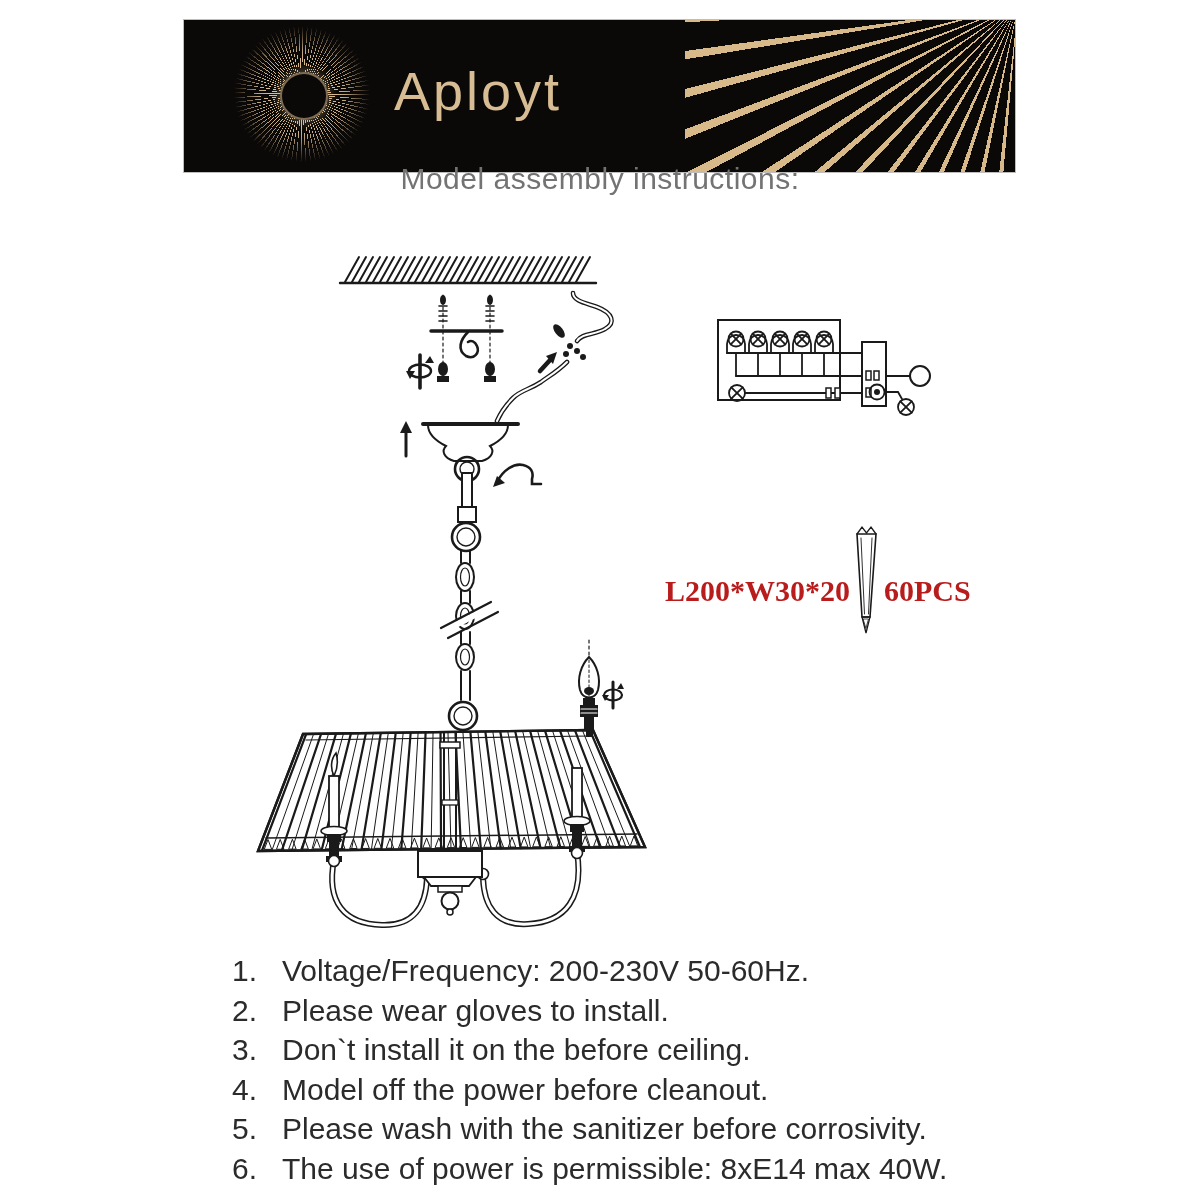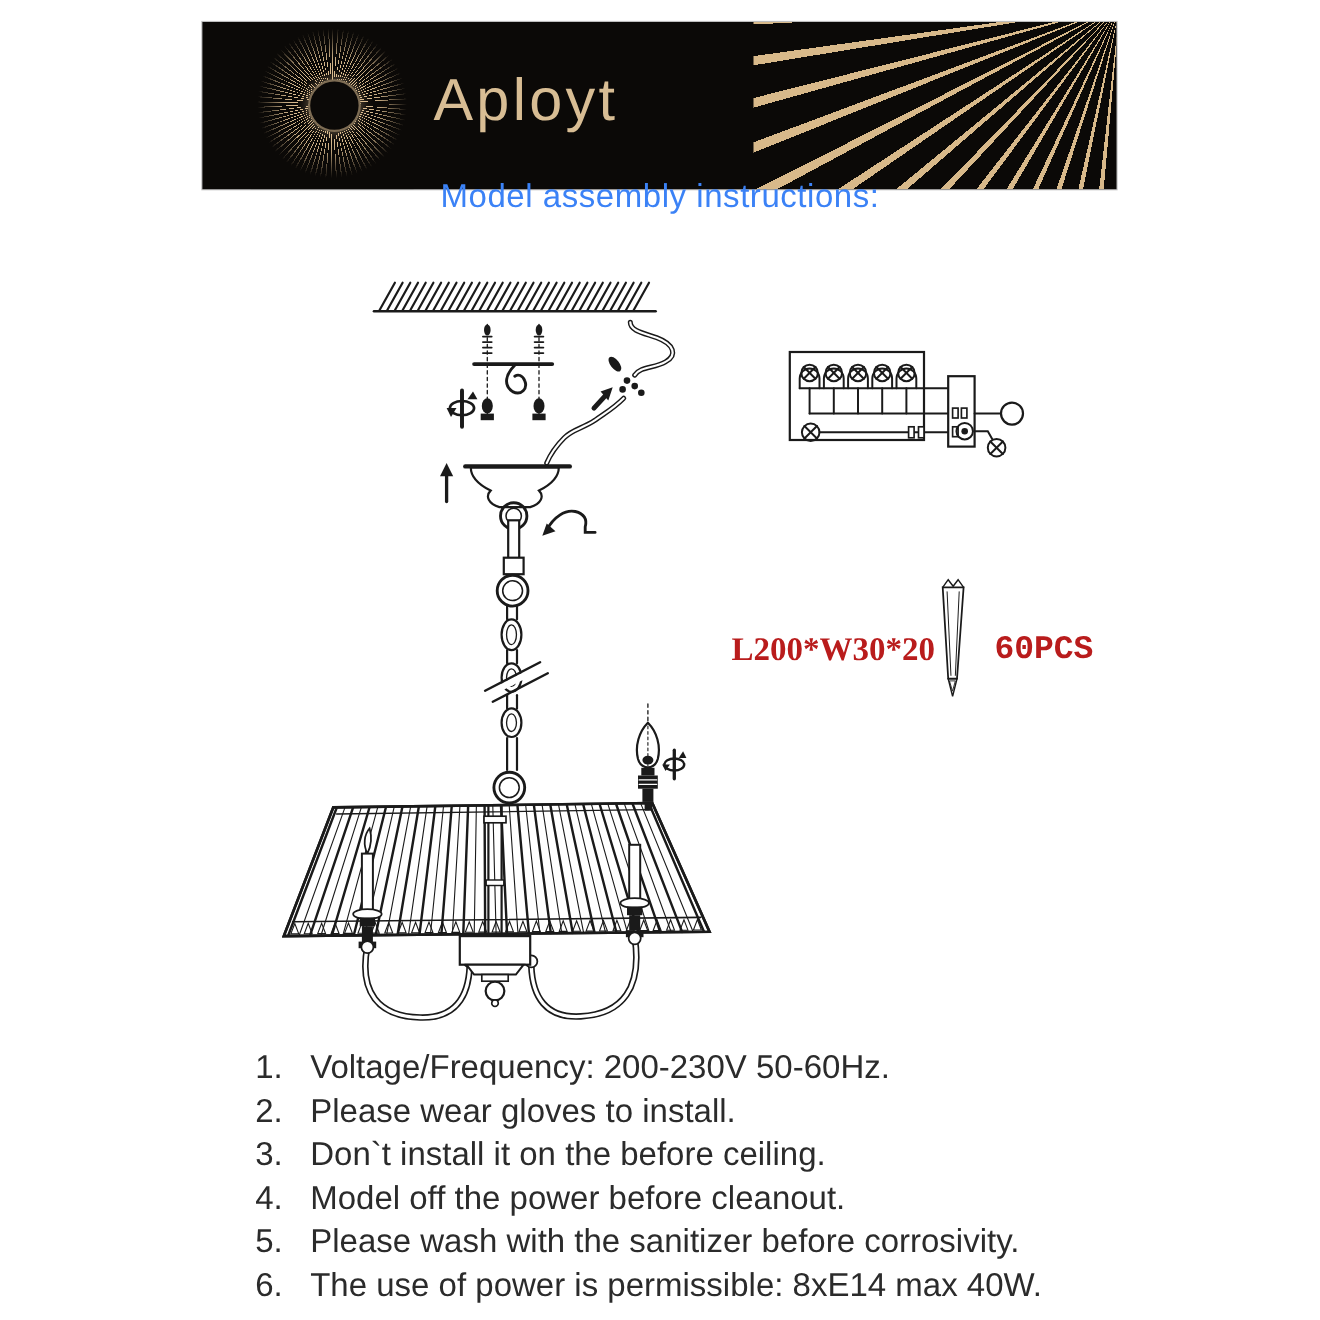--- a/index.html
+++ b/index.html
@@ -15,31 +15,31 @@
             background:radial-gradient(circle at 74px 74px, rgba(11,9,7,0) 0 34px, rgba(11,9,7,.15) 44px, #0b0907 68px);}
   .sunburst-core{position:absolute;left:96px;top:52px;width:44px;height:44px;border-radius:50%;
             background:#0b0907;border:2px solid rgba(220,190,145,.55);
             box-shadow:0 0 10px 2px rgba(220,190,145,.35);}
   .brand{position:absolute;left:210px;top:40px;font-size:54px;font-weight:400;color:#d8bd94;
          letter-spacing:3px;font-family:"Liberation Sans",sans-serif;}
   .rays{position:absolute;right:0;top:0;width:330px;height:152px;
         background:repeating-conic-gradient(from 92deg at 101% -10%, rgba(216,185,138,0) 0deg 4.9deg, #d8b98a 4.9deg 6.3deg);}
 
   
-  .title-block{position:absolute;left:0;top:160px;width:1200px;text-align:center;color:#3b82f6;}
+  .title-block{position:absolute;left:0;top:160px;width:1200px;text-align:center;color:#737373;}
   .title-line{font-size:30px;line-height:38px;font-weight:500;letter-spacing:.5px;}
 
   
   svg.diagram{position:absolute;left:0;top:0;width:1200px;height:1200px;}
 
   
   .spec{position:absolute;top:574px;font-family:"Liberation Serif","DejaVu Serif",serif;
         font-weight:700;font-size:30px;color:#b91c1c;}
   .spec-size{left:0;width:850px;text-align:right;}
-  .spec-qty{left:904px;font-family:Liberation Mono, monospace;}
+  .spec-qty{left:884px;}
 
   
   .instructions{position:absolute;left:232px;top:951px;width:770px;margin:0;padding:0;list-style:none;
                 color:#2b2b2b;}
   .instructions li{display:flex;font-size:30px;line-height:39.5px;font-weight:400;}
   .instructions .num{width:50px;flex:0 0 50px;}
   .instructions .txt{flex:1;}
 </style>
 </head>
 <body>

